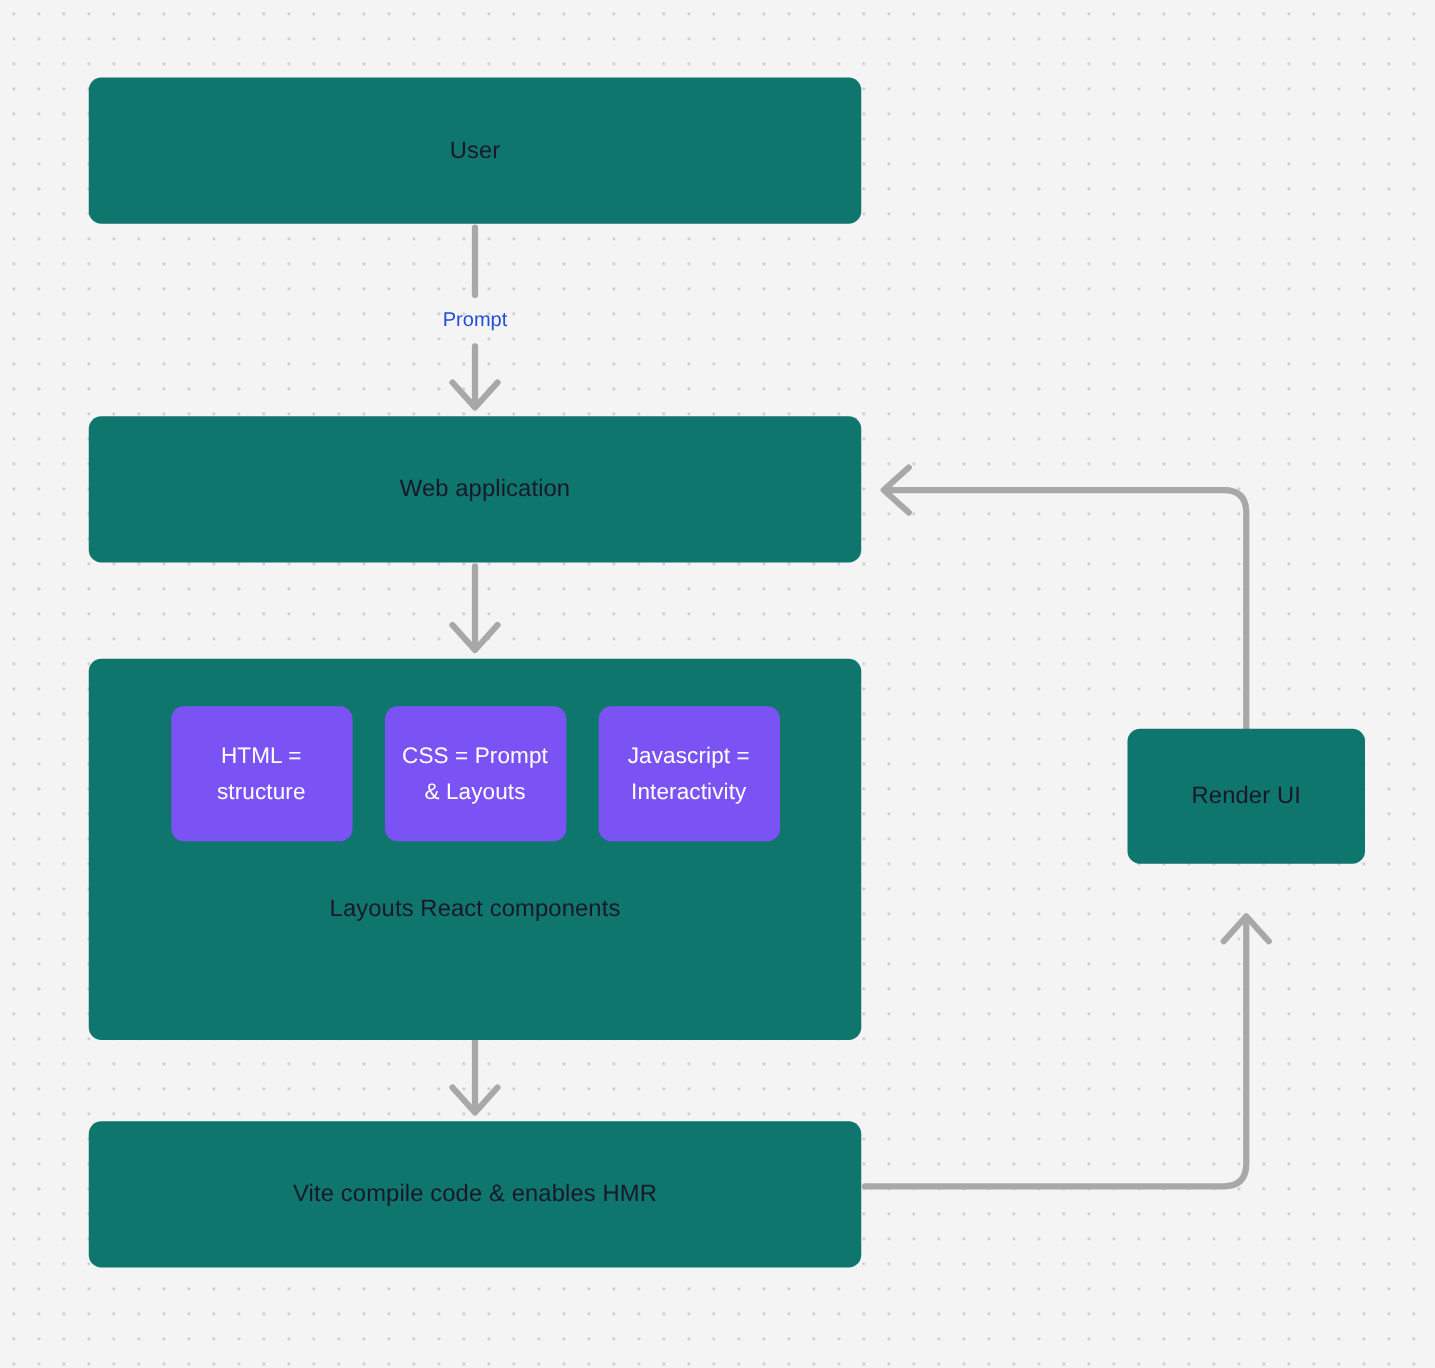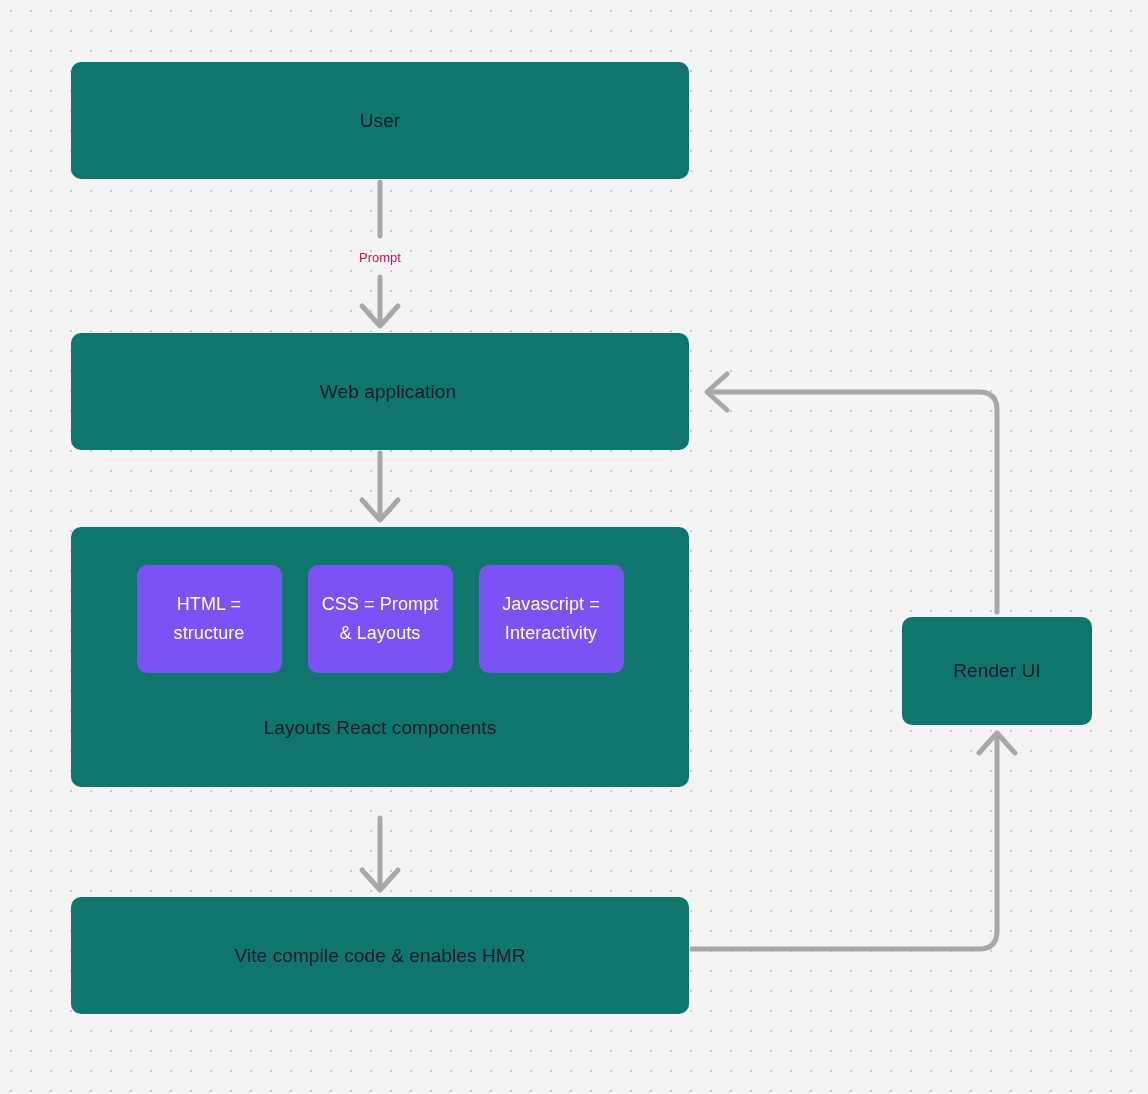--- a/index.html
+++ b/index.html
@@ -36,24 +36,24 @@
     align-items: center;
     justify-content: center;
     color: #181828;
     font-size: 19px;
     letter-spacing: 0.1px;
     text-align: center;
   }
 
   #node-user      { left: 71px;  top: 62px;  width: 618px; height: 117px; }
   #node-webapp    { left: 71px;  top: 333px; width: 618px; height: 117px; padding-left: 16px; }
-  #node-components{ left: 71px;  top: 527px; width: 618px; height: 260px;
+  #node-components{ left: 71px;  top: 527px; width: 618px; height: 305px;
                     display: block; }
   #node-vite      { left: 71px;  top: 897px; width: 618px; height: 117px; }
-  #node-render    { left: 902px; top: 617px; width: 190px; height: 108px; }
+  #node-render    { left: 902px; top: 583px; width: 190px; height: 108px; }
 
   
   .child-row {
     position: absolute;
     left: 0; right: 0;
     top: 38px;
     display: flex;
     justify-content: center;
     gap: 26px;
   }
@@ -102,22 +102,22 @@
   .edge-head {
     fill: none;
     stroke: #a8a8a8;
     stroke-width: 5;
     stroke-linecap: round;
     stroke-linejoin: round;
   }
 
   .edge-label {
     position: absolute;
-    font-size: 13px;
-    color: #be185d;
+    font-size: 16px;
+    color: #1d4ed8;
     background: transparent;
     transform: translate(-50%, -50%);
     white-space: nowrap;
   }
 </style>
 </head>
 <body>
 
 <div class="canvas">
 

